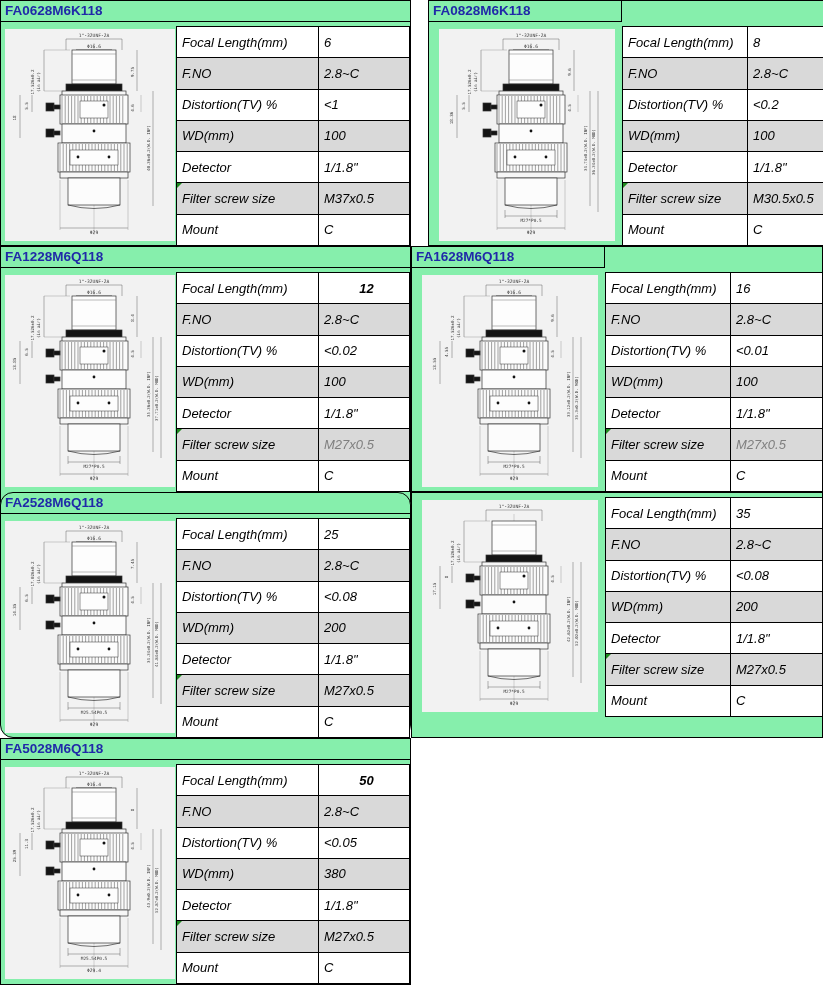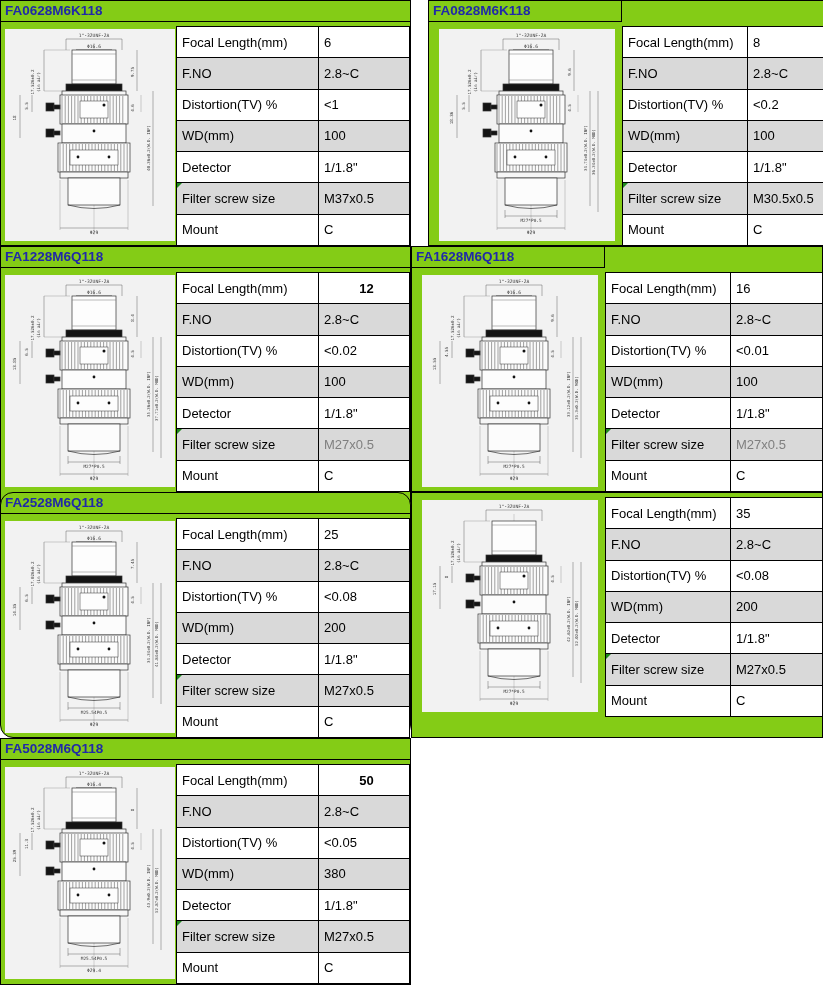--- a/index.html
+++ b/index.html
@@ -1,25 +1,25 @@
 <!DOCTYPE html>
 <html><head>
 <meta charset="utf-8">
 <style>
   html,body{margin:0;padding:0;background:#fff;}
   body{width:823px;height:985px;font-family:"Liberation Sans",sans-serif;position:relative;}
   .page{position:relative;width:823px;height:985px;background:#fff;}
-  .block{position:absolute;box-sizing:border-box;border:1px solid #000;background:#84cc16;}
+  .block{position:absolute;box-sizing:border-box;border:1px solid #000;background:#86efac;}
   .title-row{box-sizing:border-box;height:21px;line-height:20px;font-size:13.5px;font-weight:bold;color:#2029a8;padding-left:4px;border-bottom:1px solid #000;white-space:nowrap;}
   .right .title-row{width:193px;border-right:1px solid #000;}
   .content{position:relative;box-sizing:border-box;}
   .drawing-wrap{position:absolute;background:#f2f2f2;display:flex;align-items:center;justify-content:center;}
   .left .drawing-wrap, .full .drawing-wrap{left:4px;top:7px;width:170px;height:212px;}
   .right .drawing-wrap{left:10px;top:7px;width:176px;height:212px;}
-  table.specs{position:absolute;top:4px;border-collapse:collapse;table-layout:fixed;height:220px;}
+  table.specs{position:absolute;top:4px;border-collapse:collapse;table-layout:fixed;height:220px;font-style:italic;}
   .left table.specs, .full table.specs{left:175px;width:234px;}
   .right table.specs{left:193px;width:218px;}
   table.specs td{box-sizing:border-box;border:1px solid #000;font-size:13px;color:#000;padding:0 0 0 5px;vertical-align:middle;overflow:hidden;white-space:nowrap;position:relative;background:#fff;}
   table.specs tr:nth-child(even) td{background:#d9d9d9;}
   .left td.lbl, .full td.lbl{width:142px;}
   .left td.val, .full td.val{width:91px;}
   .right td.lbl{width:125px;}
   .right td.val{width:92px;}
   td.val.bold{font-weight:bold;text-align:center;}
   td.val.gray{color:#7f7f7f;}

